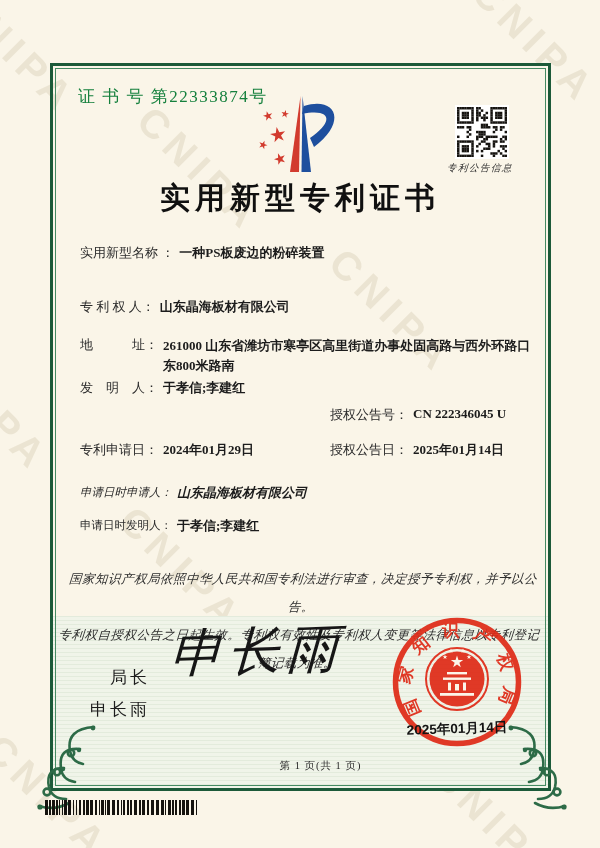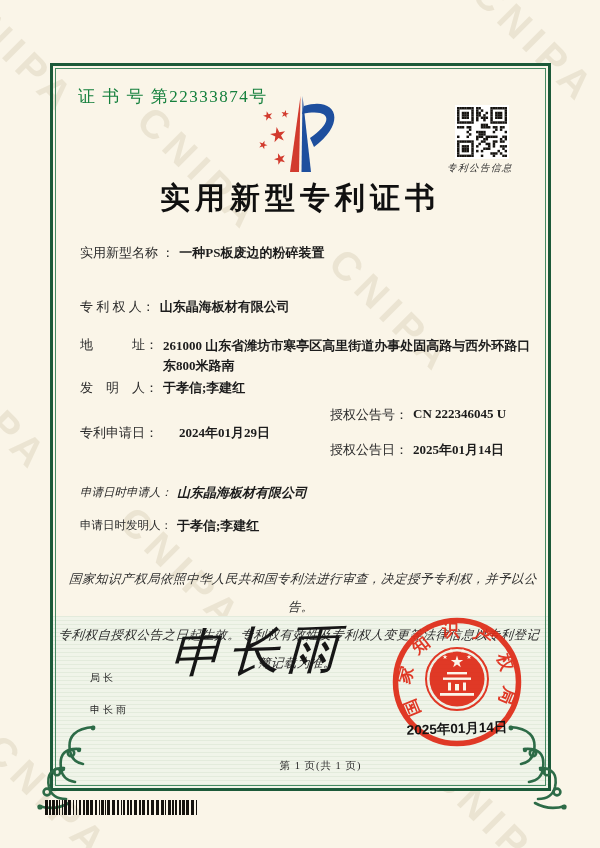--- a/index.html
+++ b/index.html
@@ -30,29 +30,29 @@
   .qr-caption{position:absolute;left:432px;top:162px;width:96px;z-index:5;text-align:center;
       font-size:9.5px;letter-spacing:1.5px;color:#2b2b2b;font-style:italic;transform:skewX(-4deg);}
   .title{position:absolute;left:0;right:0;top:178px;z-index:5;text-align:center;
       font-size:30px;font-weight:bold;letter-spacing:5px;color:#101010;}
   
   .row{position:absolute;left:80px;z-index:5;display:flex;align-items:flex-start;font-size:13px;}
   .row .lab{white-space:nowrap;color:#2b2b2b;}
   .row .val{font-weight:600;color:#1c1c1c;margin-left:5px;white-space:nowrap;}
   .r-name{top:244px;} .r-patentee{top:298px;} .r-address{top:336px;}
   .r-address .val{white-space:normal;width:378px;line-height:20px;}
-  .r-inventor{top:379px;} .r-patno{top:406px;} .r-filing{top:424px;gap:16px;}
+  .r-inventor{top:379px;} .r-patno{top:406px;} .r-filing{top:441px;}
   .r-grantno{left:330px;top:406px;} .r-grantdate{left:330px;top:441px;text-align:center;}
   .r-app2{top:484px;font-style:italic;} .r-inv2{top:517px;}
   .r-app2 .lab,.r-inv2 .lab{font-size:11.5px;padding-top:1px;}
   
   .statement{position:absolute;left:55px;right:55px;top:565px;z-index:5;text-align:center;
       font-size:12.5px;line-height:28px;color:#2e2e2e;font-style:italic;transform:skewX(-4deg);letter-spacing:0.5px;}
   
-  .director{position:absolute;left:90px;top:662px;z-index:6;font-size:10px;letter-spacing:3px;color:#1d1d1d;line-height:32px;}
+  .director{position:absolute;left:90px;top:662px;z-index:6;font-size:17px;letter-spacing:3px;color:#1d1d1d;line-height:32px;text-align:right;}
   .signature{position:absolute;left:170px;top:626px;z-index:6;font-size:52px;color:#161616;
       font-style:italic;letter-spacing:6px;transform:rotate(-2deg) skewX(-4deg);line-height:1;}
   .seal{position:absolute;left:391px;top:616px;z-index:6;opacity:.93;}
   .seal-date{position:absolute;left:383px;top:720px;width:148px;z-index:7;text-align:center;
       font-family:"Liberation Sans","DejaVu Sans",sans-serif;
       font-size:13.5px;font-weight:bold;color:#131313;transform:rotate(-2deg);}
   .footer-page{position:absolute;left:0;right:0;top:759px;z-index:5;text-align:center;
       font-size:10.5px;letter-spacing:1px;color:#2b2b2b;padding-left:41px;}
   .barcode{position:absolute;left:45px;top:800px;z-index:5;}
 </style>

